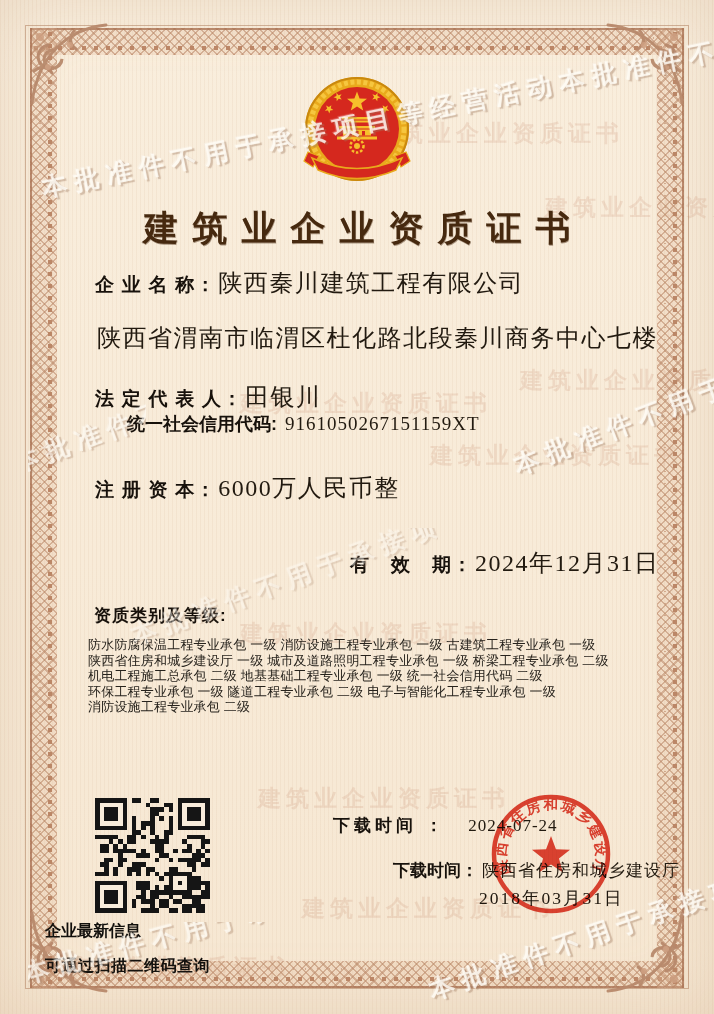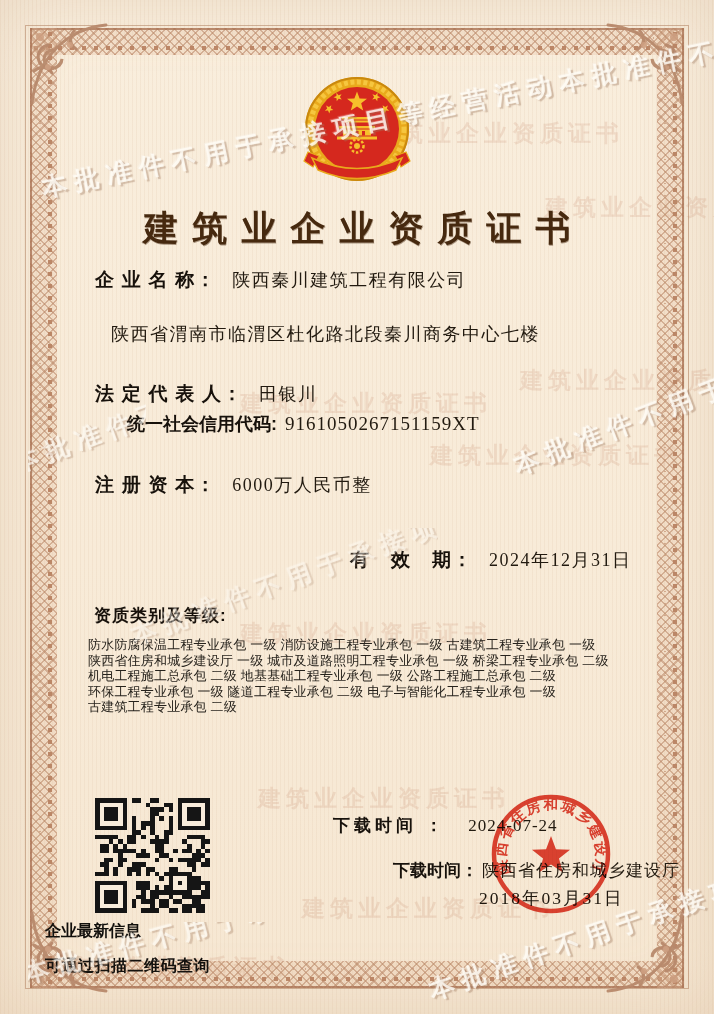--- a/index.html
+++ b/index.html
@@ -61,21 +61,21 @@
 
   
   .abs{position:absolute;z-index:10;}
   #emblem{left:298px;top:72px;}
   #title{left:0;top:205px;width:714px;text-align:center;font-weight:bold;font-size:35px;
     letter-spacing:14px;padding-left:14px;box-sizing:border-box;color:#46290f;
     text-shadow:0.5px 0.5px 0 rgba(70,41,15,0.45);}
   .row{position:absolute;display:flex;align-items:baseline;white-space:nowrap;z-index:10;}
   .lbl{font-weight:bold;font-size:19px;letter-spacing:1.5px;color:#17110b;}
   .lbl-hei{font-family:"Liberation Sans","DejaVu Sans",sans-serif;font-weight:bold;font-size:18px;color:#17110b;}
-  .val{font-size:18px;color:#221a10;letter-spacing:1.5px;margin-left:16px;}
+  .val{font-size:24px;color:#221a10;letter-spacing:1.5px;margin-left:2px;}
   .val-num{font-size:19px;color:#221a10;letter-spacing:1px;margin-left:8px;}
   #row-company{left:95px;top:267px;}
   #row-address{left:95px;top:322px;}
   #row-legal{left:95px;top:381px;}
   #row-credit{left:95px;top:412px;margin-left:32px;}
   #row-capital{left:95px;top:472px;justify-content:center;}
   #col-economy{left:350px;top:492px;}
   #row-certno{left:95px;top:547px;}
   #col-validity{left:350px;top:547px;}
   #qual-heading{left:94px;top:604px;font-weight:bold;font-size:17px;letter-spacing:1px;color:#17110b;
@@ -222,23 +222,23 @@
   </div>
   <div class="row" id="col-validity">
     <span class="lbl">有　效　期：</span>
     <span class="val">2024年12月31日</span>
   </div>
 
   <div class="abs" id="qual-heading">资质类别及等级:</div>
   <div class="abs" id="qual-block">
     <div>防水防腐保温工程专业承包 一级 消防设施工程专业承包 一级 古建筑工程专业承包 一级</div>
     <div>陕西省住房和城乡建设厅 一级 城市及道路照明工程专业承包 一级 桥梁工程专业承包 二级</div>
-    <div>机电工程施工总承包 二级 地基基础工程专业承包 一级 公路工程施工总承包 二级</div>
+    <div>机电工程施工总承包 二级 地基基础工程专业承包 一级 统一社会信用代码 二级</div>
     <div>环保工程专业承包 一级 隧道工程专业承包 二级 电子与智能化工程专业承包 一级</div>
-    <div>古建筑工程专业承包 二级</div>
+    <div>消防设施工程专业承包 二级</div>
   </div>
 
   <div class="abs" id="qr"><svg width="115" height="115" viewBox="0 0 25 25" shape-rendering="crispEdges">
         <rect x="8" y="0" width="1" height="1" fill="#151515"></rect>
         <rect x="9" y="0" width="1" height="1" fill="#151515"></rect>
         <rect x="12" y="0" width="1" height="1" fill="#151515"></rect>
         <rect x="13" y="0" width="1" height="1" fill="#151515"></rect>
         <rect x="11" y="1" width="1" height="1" fill="#151515"></rect>
         <rect x="15" y="1" width="1" height="1" fill="#151515"></rect>
         <rect x="16" y="1" width="1" height="1" fill="#151515"></rect>

